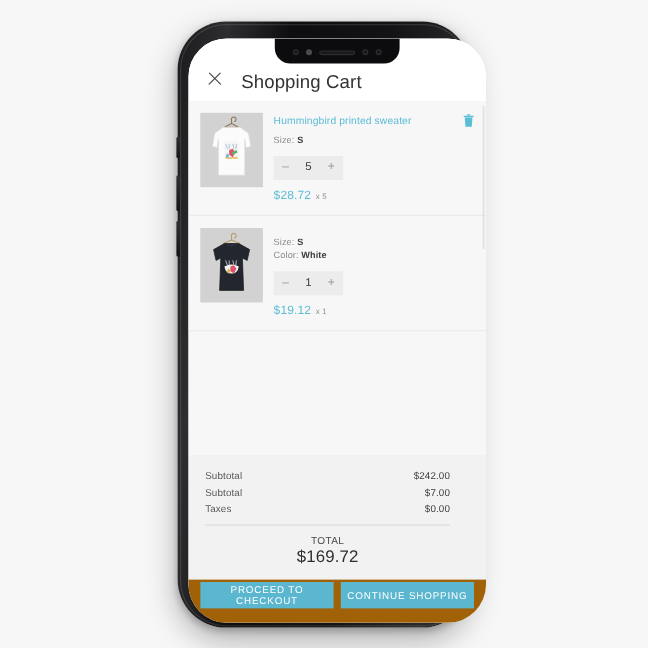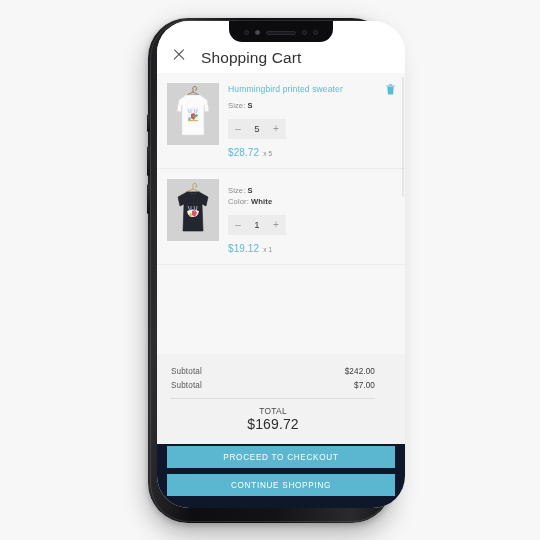--- a/index.html
+++ b/index.html
@@ -46,21 +46,21 @@
   }
   #silent-switch-button { left: -1.5px; top: 96px; width: 3px; height: 18px; }
   #volume-up-button     { left: -1.5px; top: 128px; width: 3px; height: 30px; }
   #volume-down-button   { left: -1.5px; top: 166px; width: 3px; height: 30px; }
   #power-button         { right: -1.5px; top: 142px; width: 3px; height: 48px; }
 
   
   #phone-screen {
     position: absolute;
     left: 9px;
-    top: 3px;
+    top: 14px;
     width: 248px;
     height: 487px;
     background: #ffffff;
     border-radius: 32px;
     overflow: hidden;
     display: flex;
     flex-direction: column;
   }
 
   
@@ -292,24 +292,24 @@
   }
   #total-value {
     font-size: 14px;
     color: #2e2e2e;
     letter-spacing: 0.1px;
   }
 
   
   #cart-actions {
     flex: 0 0 auto;
-    background: #0f172a;
+    background: #a16207;
     padding: 2px 10px 12px 10px;
     display: flex;
-    flex-direction: column;
+    flex-direction: row;
     gap: 6px;
   }
   .action-button {
     width: 100%;
     height: 22px;
     background: #5bb7d0;
     color: #ffffff;
     font-size: 8.2px;
     letter-spacing: 0.7px;
     display: flex;
@@ -440,20 +440,24 @@
 
     <div id="order-summary">
       <div class="summary-row">
         <span class="summary-label">Subtotal</span>
         <span class="summary-value">$242.00</span>
       </div>
       <div class="summary-row">
         <span class="summary-label">Subtotal</span>
         <span class="summary-value">$7.00</span>
       </div>
+      <div class="summary-row">
+        <span class="summary-label">Taxes</span>
+        <span class="summary-value">$0.00</span>
+      </div>
 
       <div id="summary-divider"></div>
 
       <div id="total-row">
         <span id="total-label">TOTAL</span>
         <span id="total-value">$169.72</span>
       </div>
     </div>
 
     <div id="cart-actions">

